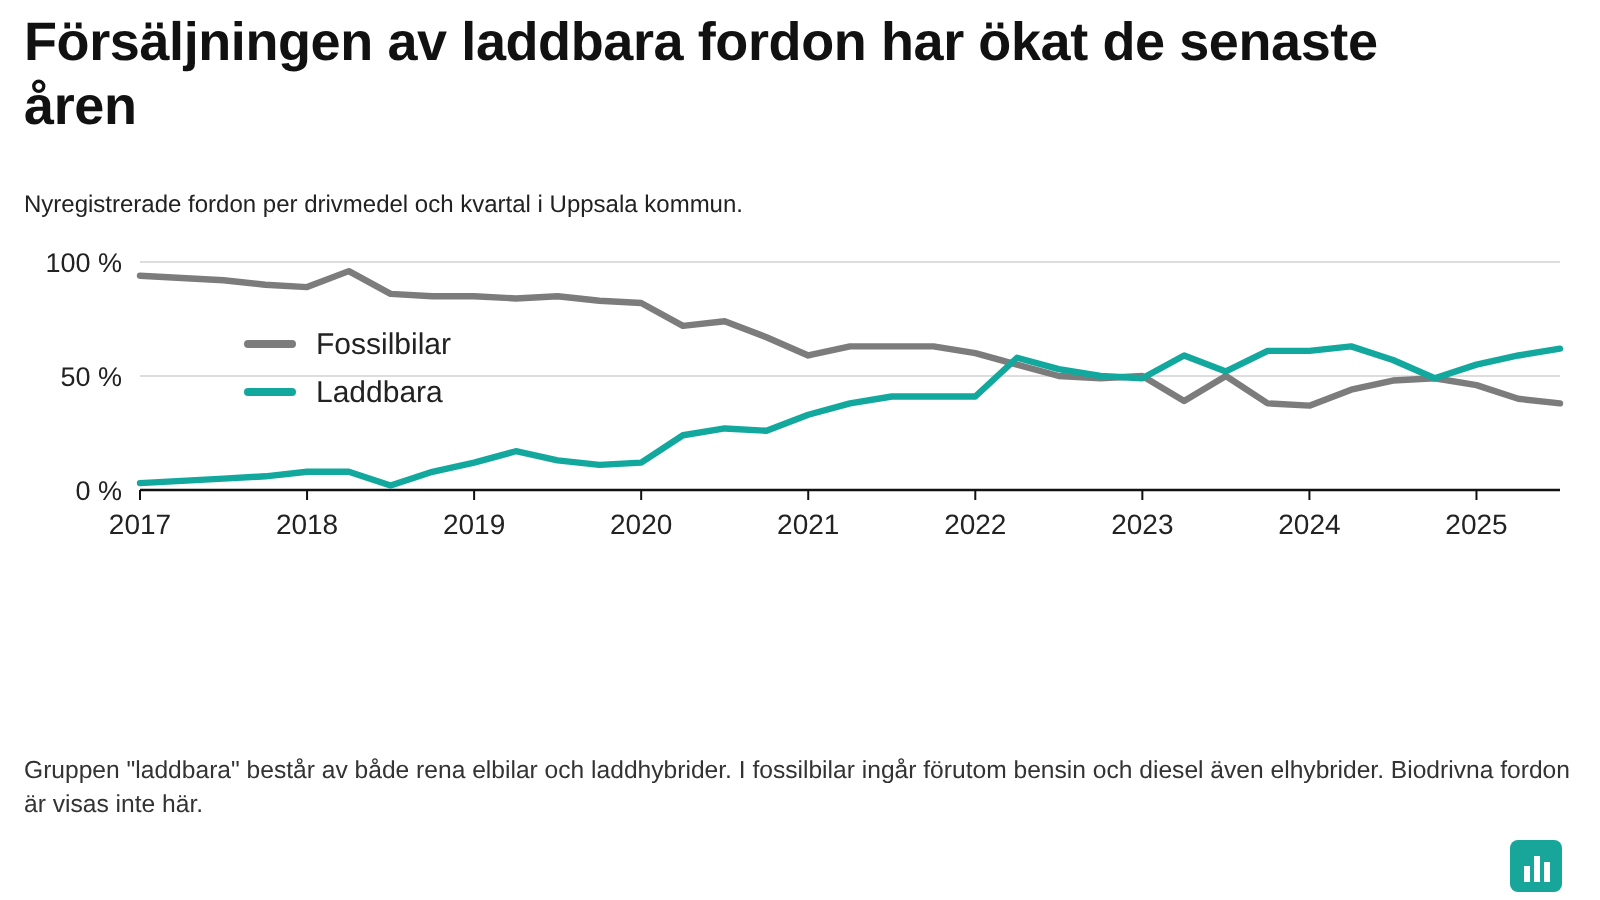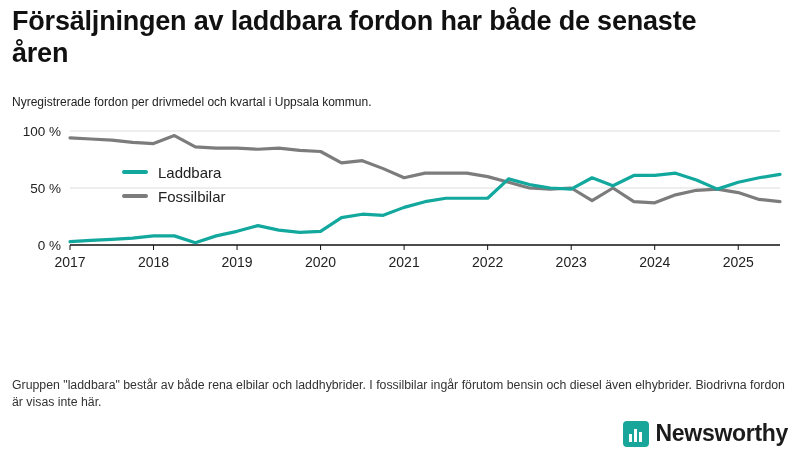--- a/index.html
+++ b/index.html
@@ -122,21 +122,21 @@
     font-weight: bold;
     color: #1b1b1b;
     letter-spacing: -0.3px;
   }
 </style>
 </head>
 <body>
 
 <div class="page">
 
-  <h1 class="title">Försäljningen av laddbara fordon har både de senaste åren</h1>
+  <h1 class="title">Försäljningen av laddbara fordon har ökat de senaste åren</h1>
 
   <p class="subtitle">Nyregistrerade fordon per drivmedel och kvartal i Uppsala kommun.</p>
 
   <div class="chart-wrap">
     <svg class="chart" id="chart-svg" width="776" height="160" viewBox="0 0 776 160">
         <line x1="58" x2="768" y1="124" y2="124" stroke="#111111" stroke-width="1.3"></line>
         <text x="49" y="129" text-anchor="end" class="axis-label">0 %</text>
         <line x1="58" x2="768" y1="67" y2="67" stroke="#dddddd" stroke-width="1"></line>
         <text x="49" y="72" text-anchor="end" class="axis-label">50 %</text>
         <line x1="58" x2="768" y1="10" y2="10" stroke="#dddddd" stroke-width="1"></line>
@@ -158,36 +158,35 @@
         <line x1="642.7058823529412" x2="642.7058823529412" y1="124" y2="129" stroke="#111111" stroke-width="1"></line>
         <text x="642.7058823529412" y="146" text-anchor="middle" class="tick-label-x">2024</text>
         <line x1="726.2352941176471" x2="726.2352941176471" y1="124" y2="129" stroke="#111111" stroke-width="1"></line>
         <text x="726.2352941176471" y="146" text-anchor="middle" class="tick-label-x">2025</text>
         <path d="M58.00 16.84 L78.88 17.98 L99.76 19.12 L120.65 21.40 L141.53 22.54 L162.41 14.56 L183.29 25.96 L204.18 27.10 L225.06 27.10 L245.94 28.24 L266.82 27.10 L287.71 29.38 L308.59 30.52 L329.47 41.92 L350.35 39.64 L371.24 47.62 L392.12 56.74 L413.00 52.18 L433.88 52.18 L454.76 52.18 L475.65 55.60 L496.53 61.30 L517.41 67.00 L538.29 68.14 L559.18 67.00 L580.06 79.54 L600.94 67.00 L621.82 80.68 L642.71 81.82 L663.59 73.84 L684.47 69.28 L705.35 68.14 L726.24 71.56 L747.12 78.40 L768.00 80.68" fill="none" stroke="#7c7c7c" stroke-width="3.2" stroke-linejoin="round" stroke-linecap="round"></path>
         <path d="M58.00 120.58 L78.88 119.44 L99.76 118.30 L120.65 117.16 L141.53 114.88 L162.41 114.88 L183.29 121.72 L204.18 114.88 L225.06 110.32 L245.94 104.62 L266.82 109.18 L287.71 111.46 L308.59 110.32 L329.47 96.64 L350.35 93.22 L371.24 94.36 L392.12 86.38 L413.00 80.68 L433.88 77.26 L454.76 77.26 L475.65 77.26 L496.53 57.88 L517.41 63.58 L538.29 67.00 L559.18 68.14 L580.06 56.74 L600.94 64.72 L621.82 54.46 L642.71 54.46 L663.59 52.18 L684.47 59.02 L705.35 68.14 L726.24 61.30 L747.12 56.74 L768.00 53.32" fill="none" stroke="#13a89e" stroke-width="3.2" stroke-linejoin="round" stroke-linecap="round"></path>
       </svg>
 
     <div class="legend">
       <div class="legend-row">
+        <span class="legend-swatch" id="sw1" style="background: rgb(124, 124, 124);"></span>
+        <span>Fossilbilar</span>
+      </div>
+      <div class="legend-row">
         <span class="legend-swatch" id="sw0" style="background: rgb(19, 168, 158);"></span>
         <span>Laddbara</span>
-      </div>
-      <div class="legend-row">
-        <span class="legend-swatch" id="sw1" style="background: rgb(124, 124, 124);"></span>
-        <span>Fossilbilar</span>
       </div>
     </div>
   </div>
 
   <div class="divider"></div>
 
   <div class="footnote">Gruppen "laddbara" består av både rena elbilar och laddhybrider. I fossilbilar ingår förutom bensin och diesel även elhybrider. Biodrivna fordon är visas inte här.</div>
 
   <div class="brand">
     <span class="brand-mark">
       <i class="bar1"></i>
         <i class="bar2"></i>
         <i class="bar3"></i>
     </span>
-    <span class="brand-name">Newsworthy</span>
   </div>
 
 </div>
 
 </body></html>

